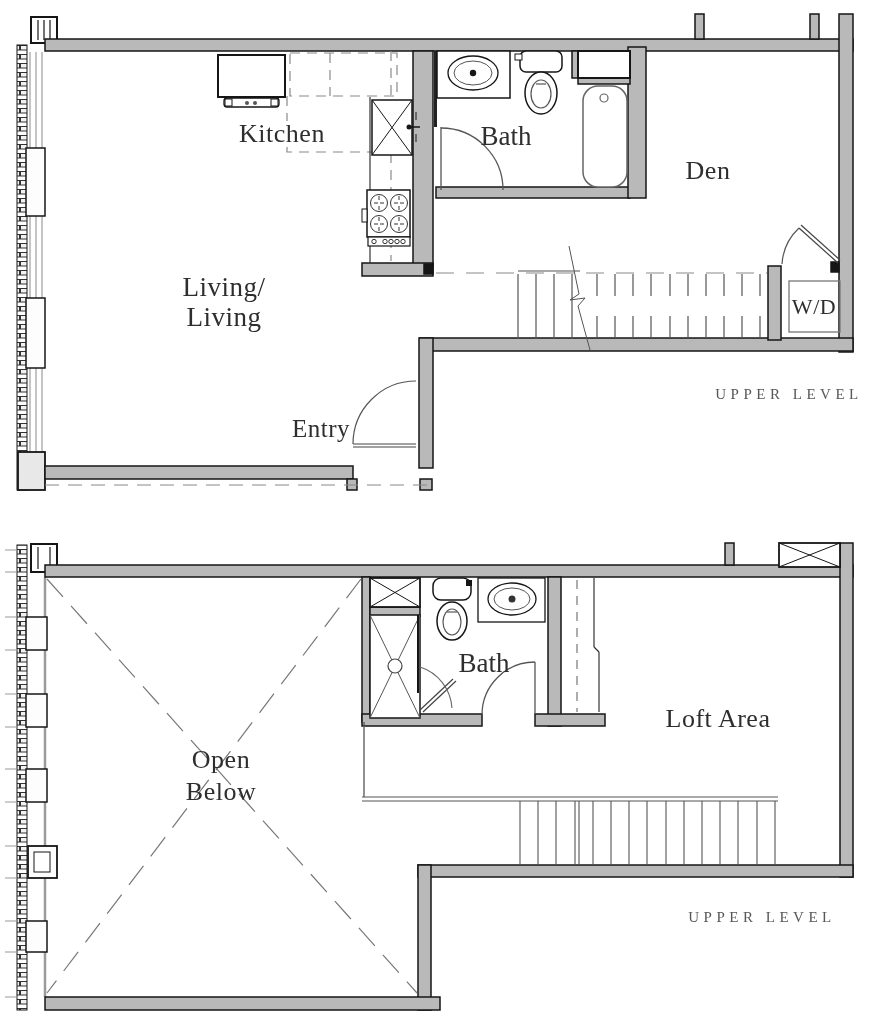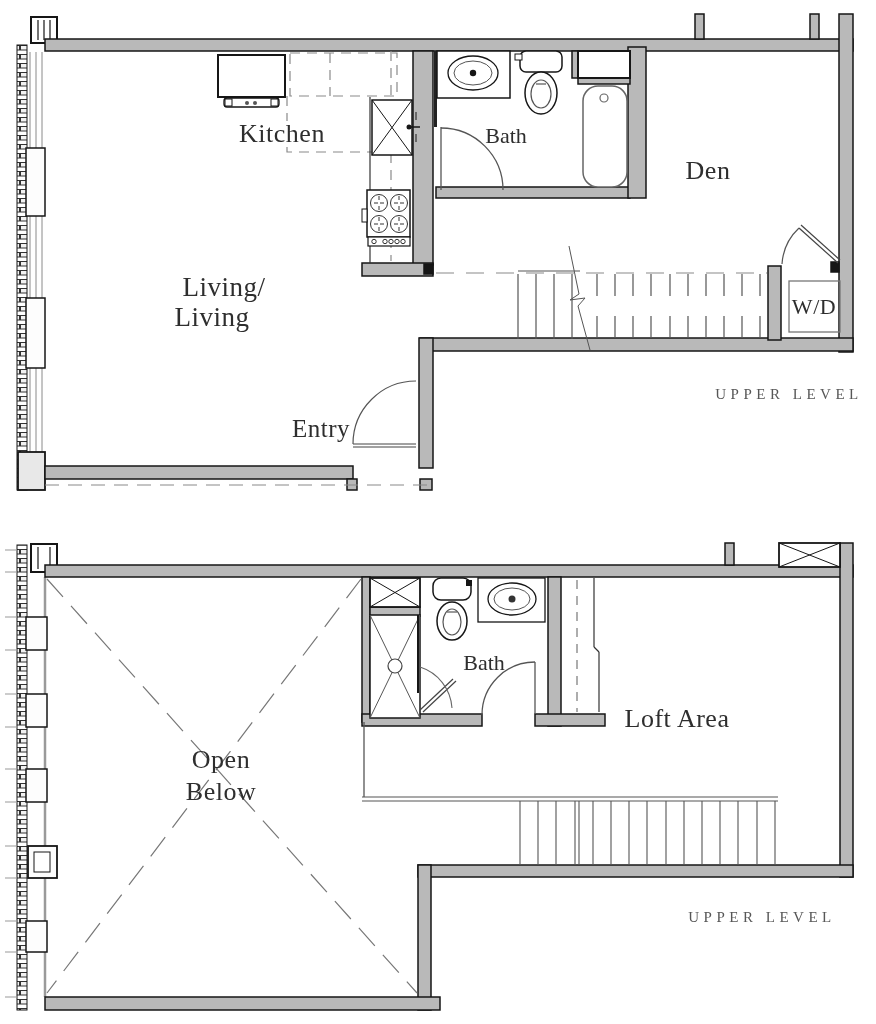--- a/index.html
+++ b/index.html
@@ -2,21 +2,21 @@
 <html><head>
 <meta charset="utf-8">
 <style>
   html,body{margin:0;padding:0;background:#fff;}
   #page{position:relative;width:876px;height:1024px;background:#ffffff;overflow:hidden;
         font-family:"Liberation Serif",serif;}
   #plan-svg{position:absolute;left:0;top:0;}
   .label{position:absolute;transform:translate(-50%,-50%);white-space:nowrap;
          color:#2e2e2e;font-family:"Liberation Serif",serif;line-height:1;}
   .room{font-size:26px;letter-spacing:0.5px;}
-  .room-sm{font-size:22px;}
+  .room-sm{font-size:27px;}
   .masked{background:#ffffff;padding:0 3px;}
   .level{font-size:15px;letter-spacing:4.5px;color:#575757;}
   .wd{font-size:22px;letter-spacing:0.5px;}
 </style>
 </head>
 <body>
 
 <div id="page">
 
 <svg id="plan-svg" width="876" height="1024" viewBox="0 0 876 1024">
@@ -289,24 +289,24 @@
       <line x1="47" y1="579" x2="417" y2="993"></line>
       <line x1="361" y1="579" x2="47" y2="993"></line>
     </g>
   </g>
 </svg>
 
 <div class="label room masked" style="left:282px;top:134px;">Kitchen</div>
 <div class="label room-sm" style="left:506px;top:136px;">Bath</div>
 <div class="label room" style="left:708px;top:171px;">Den</div>
 <div class="label room" style="left:224px;top:287px;font-size:27px;">Living/</div>
-<div class="label room" style="left:212px;top:317px;font-size:27px;">Living</div>
+<div class="label room" style="left:224px;top:317px;font-size:27px;">Living</div>
 <div class="label room" style="left:321px;top:428px;font-size:25px;text-align:center;">Entry</div>
 <div class="label wd" style="left:814px;top:307px;text-align:center;">W/D</div>
 <div class="label level" style="left:789px;top:394px;">UPPER LEVEL</div>
 
 <div class="label room-sm" style="left:484px;top:663px;">Bath</div>
-<div class="label room" style="left:677px;top:719px;">Loft Area</div>
+<div class="label room" style="left:718px;top:719px;">Loft Area</div>
 <div class="label room" style="left:221px;top:760px;">Open</div>
 <div class="label room" style="left:221px;top:792px;text-align:center;">Below</div>
 <div class="label level" style="left:762px;top:917px;">UPPER LEVEL</div>
 
 </div>
 
 </body></html>

